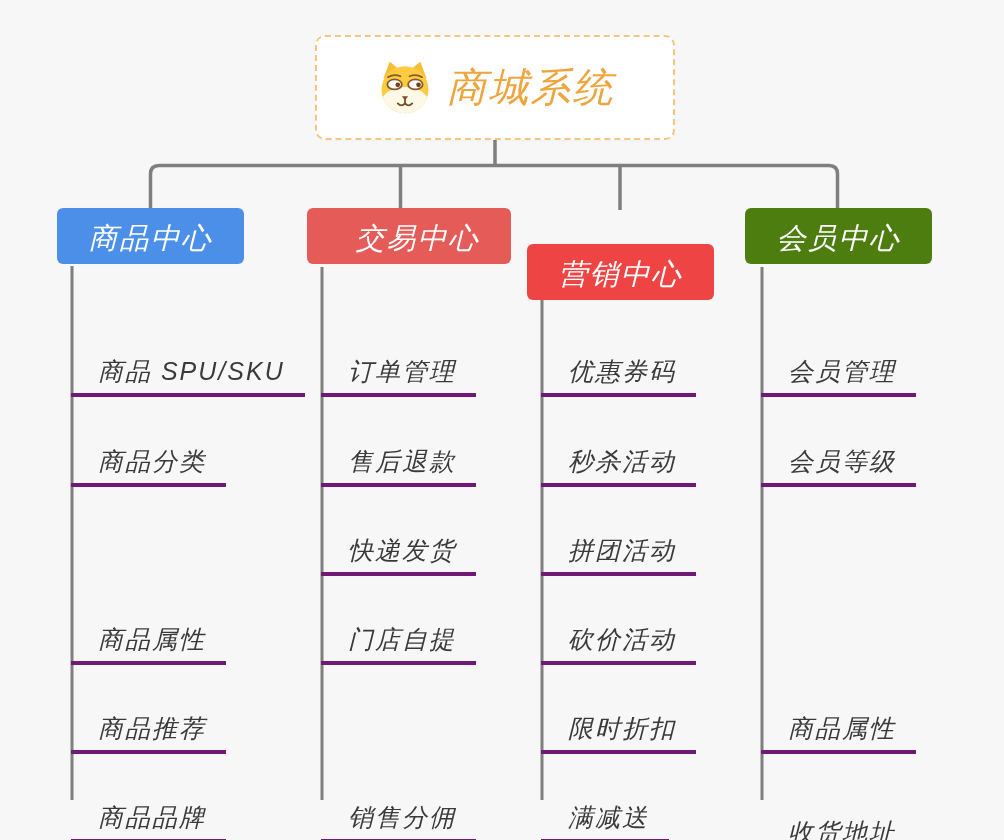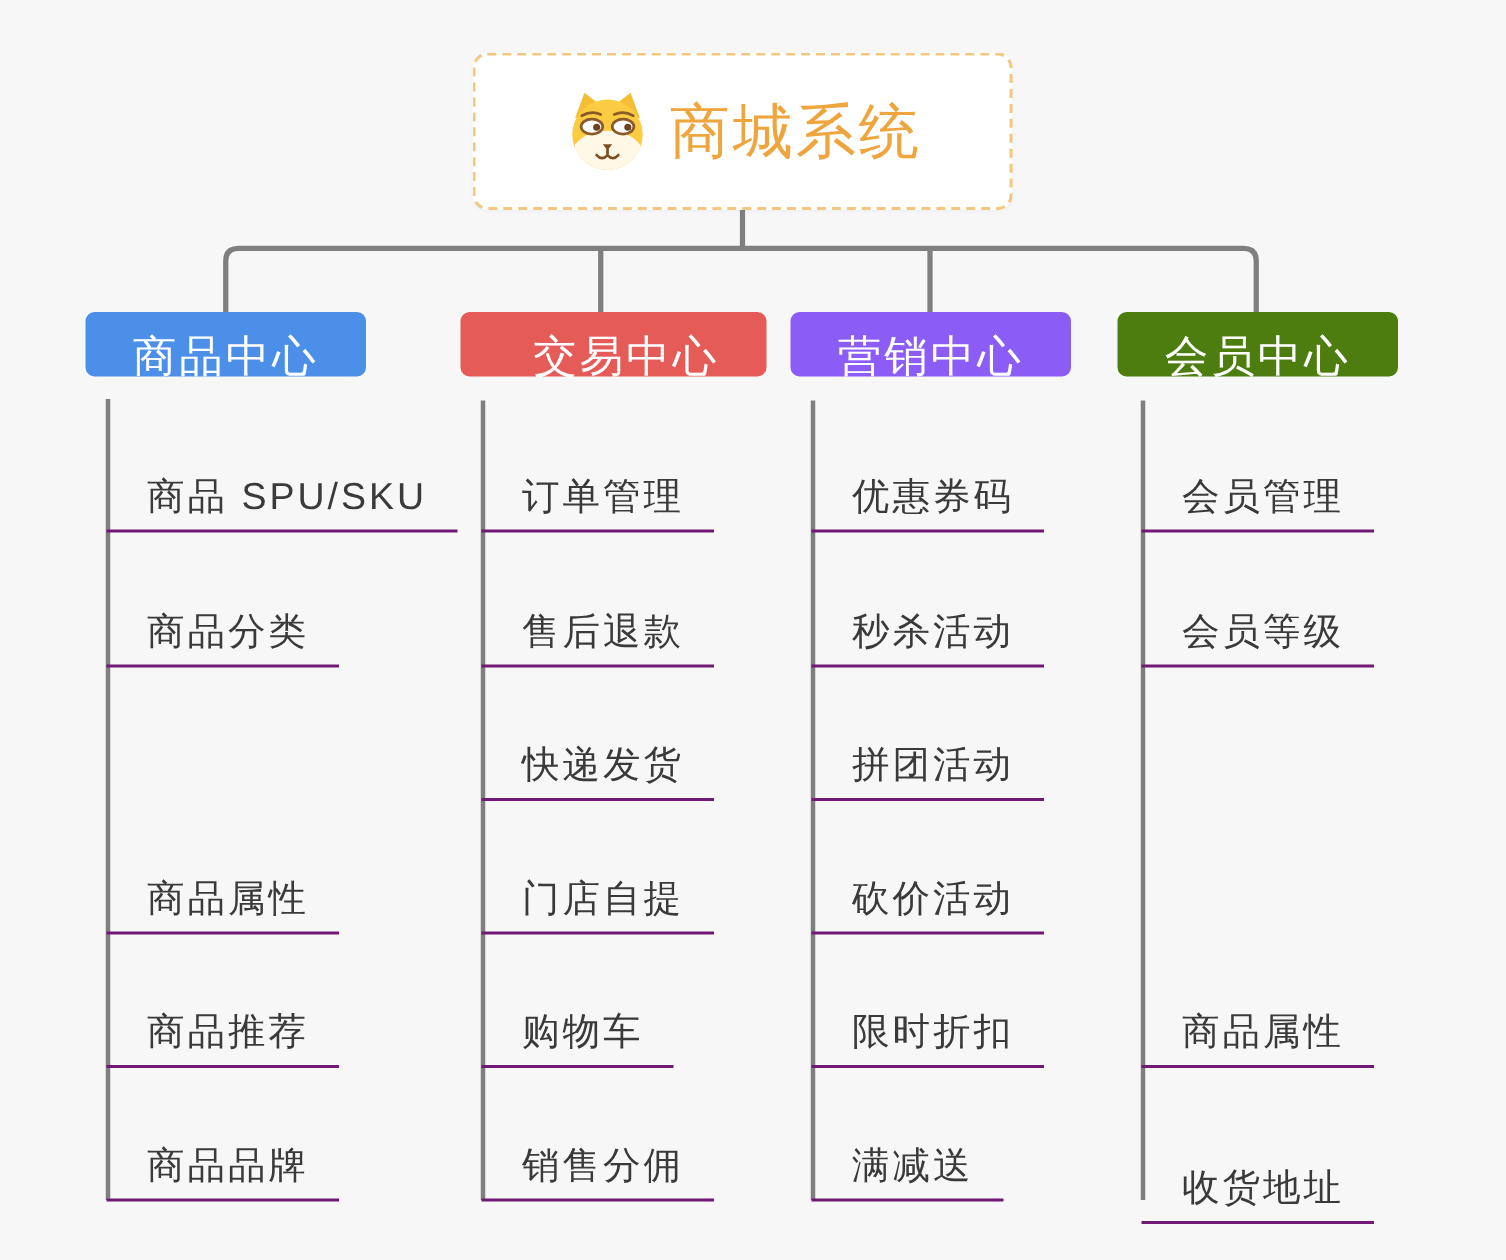--- a/index.html
+++ b/index.html
@@ -2,52 +2,53 @@
 <html><head>
 <meta charset="utf-8">
 <style>
   html,body{margin:0;padding:0;}
   body{
     width:1004px;height:840px;
     background:#F7F7F7;
     font-family:"Liberation Sans","DejaVu Sans",sans-serif;
     overflow:hidden;
   }
-  .canvas{position:relative;width:1004px;height:840px;background:#F7F7F7;}
+  .canvas{position:relative;width:1004px;height:840px;background:#F7F7F7;font-style:italic;}
   .connectors{position:absolute;left:0;top:0;width:1004px;height:840px;pointer-events:none;}
 
   .root-node{
     position:absolute;left:315px;top:35px;width:360px;height:105px;
     box-sizing:border-box;background:#FFFFFF;
     border:2px dashed #F4C77F;border-radius:10px;
     display:flex;align-items:center;justify-content:center;gap:13px;
     box-shadow:0 1px 2px rgba(0,0,0,0.03);
   }
   .root-title{
     font-size:40px;letter-spacing:2px;color:#EFA53D;font-weight:500;
     white-space:nowrap;
   }
   .dog{width:58px;height:56px;display:inline-block;}
 
   .branch{
-    position:absolute;top:208px;width:187px;height:43px;
+    position:absolute;top:208px;width:187px;height:56px;
     border-radius:6px;color:#FFFFFF;font-size:29px;letter-spacing:2px;
     line-height:61px;text-align:center;white-space:nowrap;cursor:default;
   }
   .b0{left:57px;}
   .b1{left:307px;padding-left:17px;}
   .b2{left:527px;}
   .b3{left:745px;}
 
   .leaf{
     position:absolute;
     font-size:25px;letter-spacing:2px;color:#3A3A3A;
     line-height:33px;white-space:nowrap;
     padding:0 20px 5px 27px;
-    border-bottom:2px solid #701a75;
+    border-bottom:4px solid #701a75;
+    margin-top:40px;
   }
 </style>
 </head>
 <body>
 
 <div class="canvas">
 
   <svg class="connectors" viewBox="0 0 1004 840" xmlns="http://www.w3.org/2000/svg">
     <path d="M495,138 V165.5 M150.5,210 V174 Q150.5,165.5 159,165.5 H829 Q837.5,165.5 837.5,174 V210 M400.5,165.5 V210 M620,165.5 V210" fill="none" stroke="#7F7F7F" stroke-width="3.5"></path>
     <path d="M72,266 V800 M322,267 V800 M542,267 V800 M762,267 V800" fill="none" stroke="#7F7F7F" stroke-width="3"></path>
@@ -70,34 +71,33 @@
         <path d="M13,19 q7,-4 14,-1 M37,18 q7,-3 14,1" fill="none" stroke="#8A5A2B" stroke-width="2" stroke-linecap="round"></path>
         <path d="M28.5,40 h7 l-3.5,4.5 z" fill="#7C4E26"></path>
         <path d="M32,44 v4 M24,48 q4,4.5 8,0 q4,4.5 8,0" fill="none" stroke="#7C4E26" stroke-width="2" stroke-linecap="round"></path>
       </svg>
     </span>
     <span class="root-title" style="color: rgb(239, 165, 61);">商城系统</span>
   </div>
 
   <div class="branch b0" style="background-color: rgb(75, 143, 232);">商品中心</div>
   <div class="branch b1" style="background-color: rgb(229, 91, 88);">交易中心</div>
-  <div class="branch b2" style="background-color: #8b5cf6;">营销中心</div>
+  <div class="branch b2" style="background-color: #ef4444; margin-top: 36px;">营销中心</div>
   <div class="branch b3" style="background-color: #4d7c0f;">会员中心</div>
 
   <div class="leaf" style="left:71px;top:315px">商品 SPU/SKU</div>
   <div class="leaf" style="left:71px;top:405px">商品分类</div>
   <div class="leaf" style="left:71px;top:583px">商品属性</div>
   <div class="leaf" style="left:71px;top:672px">商品推荐</div>
   <div class="leaf" style="left:71px;top:761px">商品品牌</div>
 
   <div class="leaf" style="left:321px;top:315px">订单管理</div>
   <div class="leaf" style="left:321px;top:405px">售后退款</div>
   <div class="leaf" style="left:321px;top:494px">快递发货</div>
   <div class="leaf" style="left:321px;top:583px">门店自提</div>
-  <div class="leaf" style="left:321px;top:672px">购物车</div>
   <div class="leaf" style="left:321px;top:761px">销售分佣</div>
 
   <div class="leaf" style="left:541px;top:315px">优惠券码</div>
   <div class="leaf" style="left:541px;top:405px">秒杀活动</div>
   <div class="leaf" style="left:541px;top:494px">拼团活动</div>
   <div class="leaf" style="left:541px;top:583px">砍价活动</div>
   <div class="leaf" style="left:541px;top:672px">限时折扣</div>
   <div class="leaf" style="left:541px;top:761px">满减送</div>
 
   <div class="leaf" style="left:761px;top:315px">会员管理</div>

